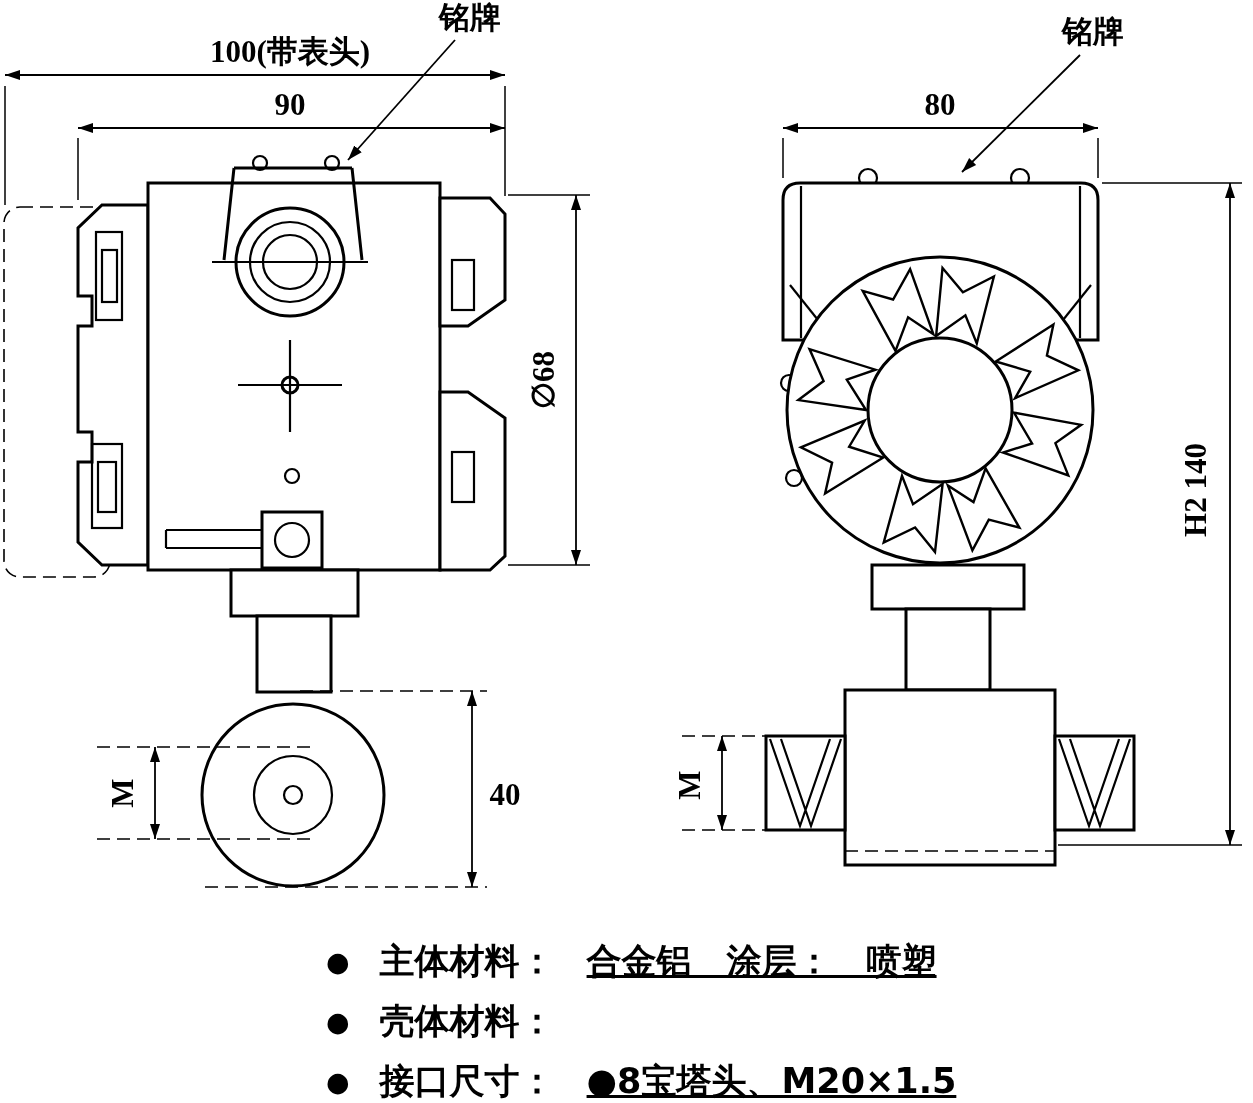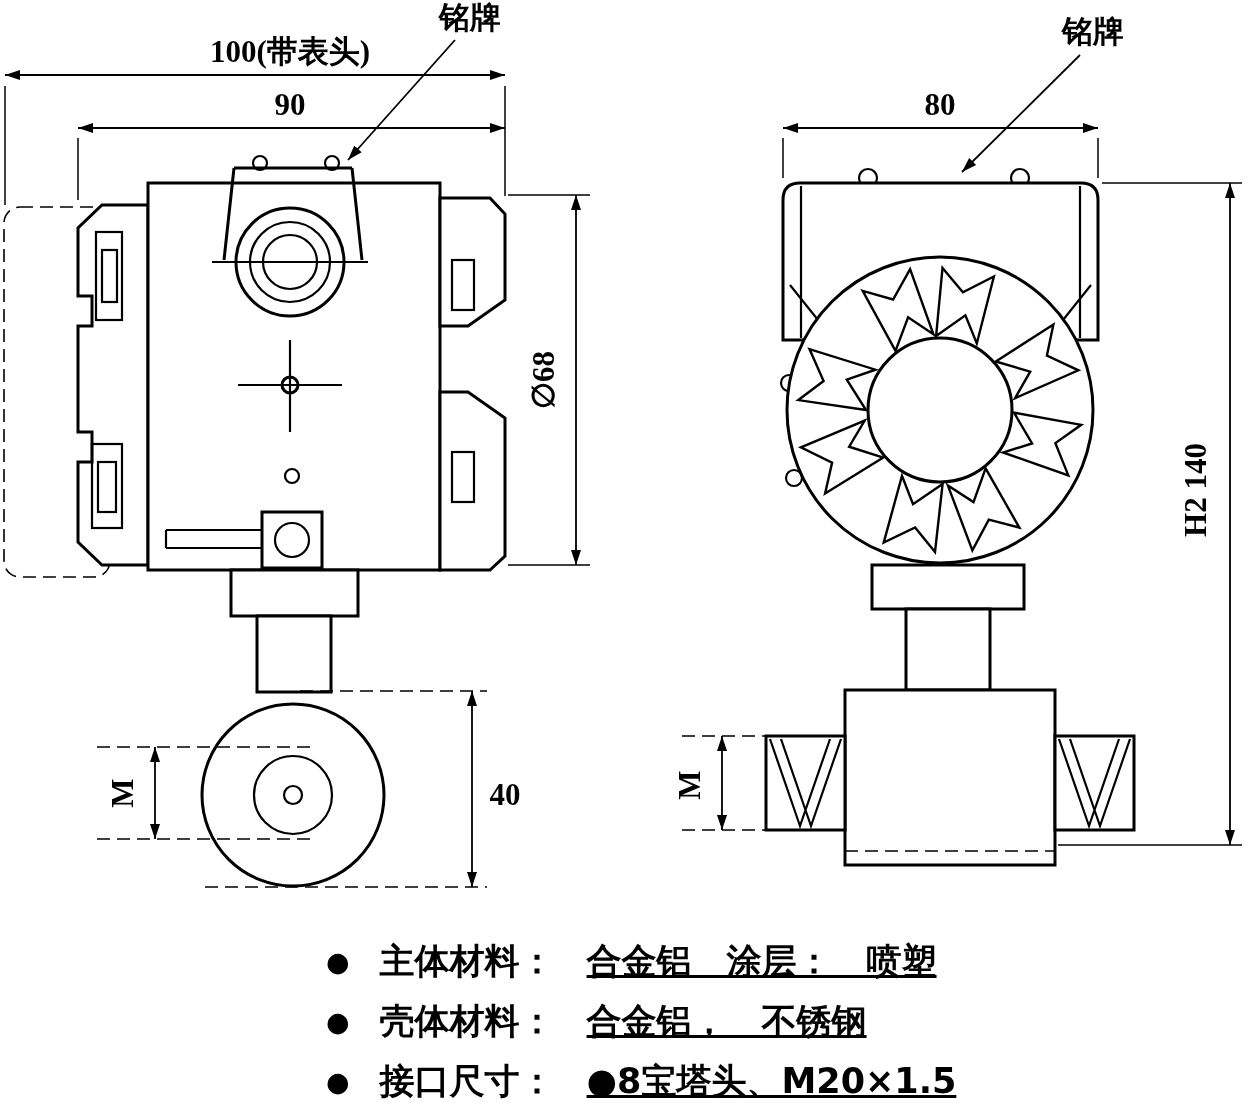--- a/index.html
+++ b/index.html
@@ -183,21 +183,20 @@
 
 <div class="specs">
   <div class="spec-row">
     <span class="bullet">●</span>
     <span class="label">主体材料：</span>
     <span class="value">合金铝　涂层：　喷塑</span>
   </div>
   <div class="spec-row">
     <span class="bullet">●</span>
     <span class="label">壳体材料：</span>
-    <span class="value">合金铝，　不锈钢</span>
   </div>
   <div class="spec-row">
     <span class="bullet">●</span>
     <span class="label">接口尺寸：</span>
     <span class="value">●8宝塔头、M20×1.5</span>
   </div>
 </div>
 
 </div>
 

